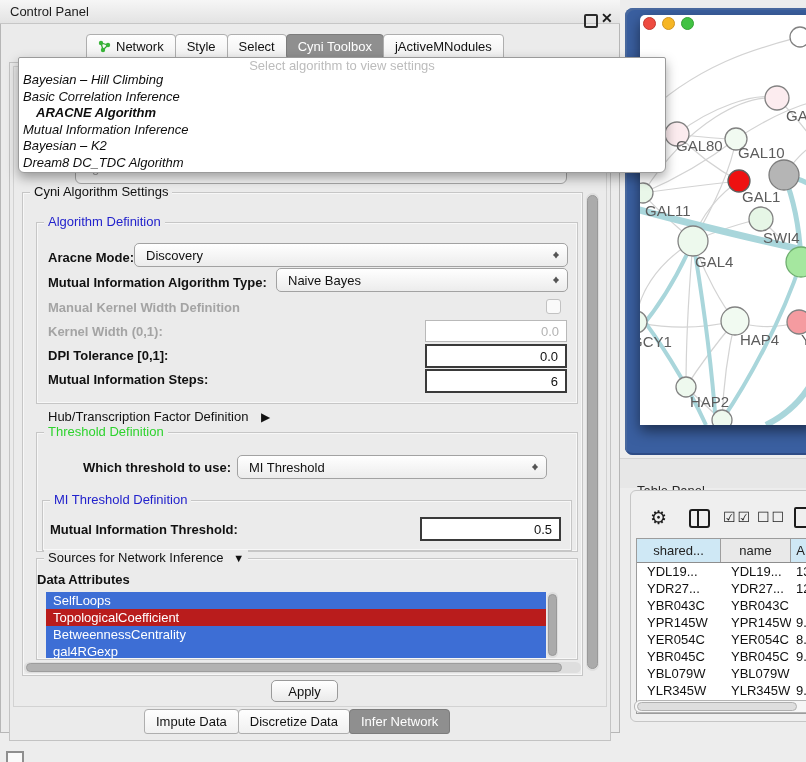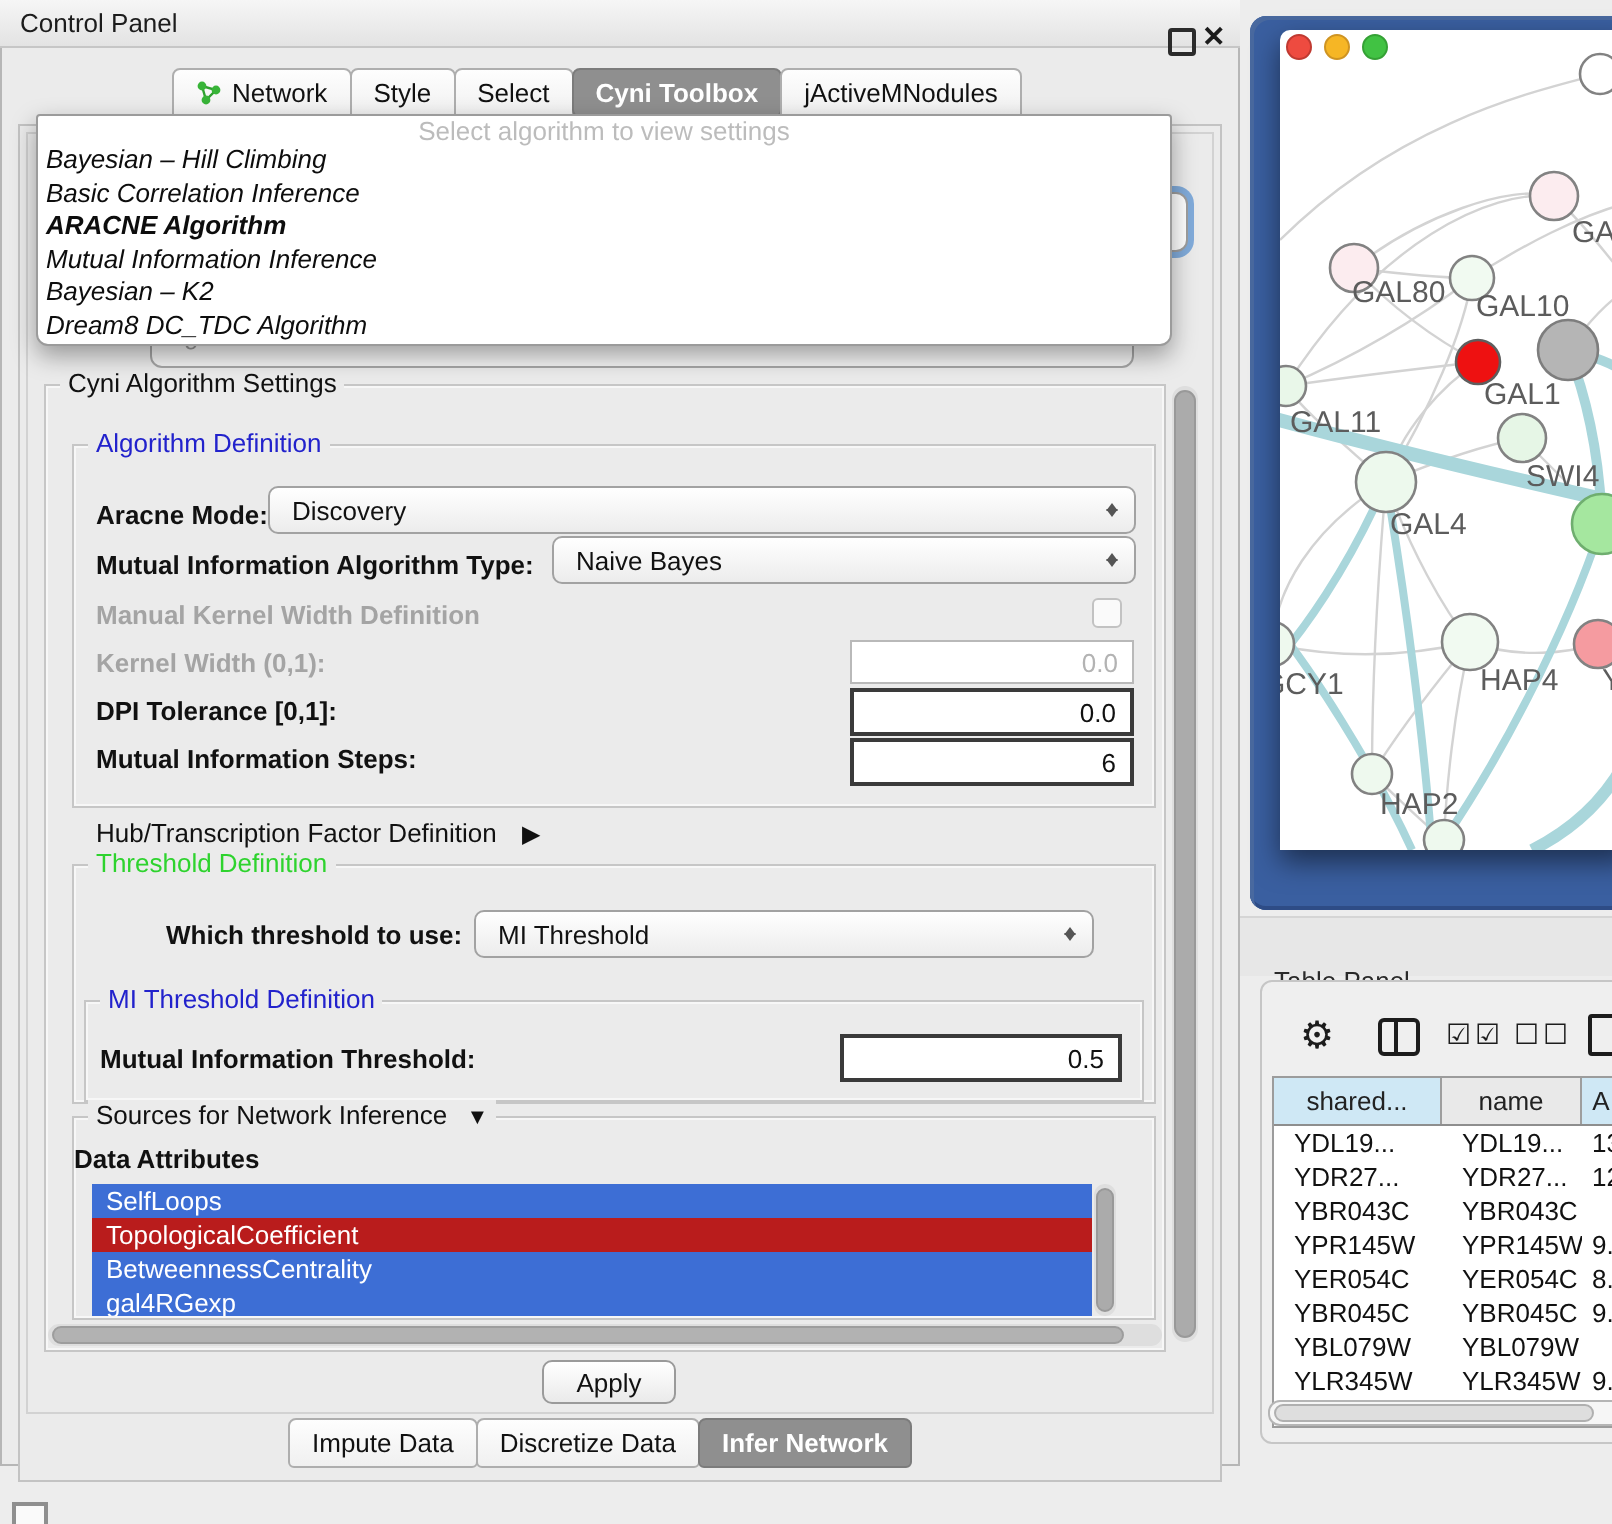--- a/index.html
+++ b/index.html
@@ -11,21 +11,21 @@
   .cp-title{left:0;top:8;width:620px;height:24px;background:linear-gradient(#f6f6f6,#e3e3e3);
     border-bottom:1px solid #c6c6c6;box-sizing:border-box;}
   .cp-title .t{position:absolute;left:10px;top:4px;font-size:13px;color:#1c1c1c;}
   .ic-restore{left:584px;top:14px;width:10px;height:10px;border:2px solid #2b2b2b;border-radius:2px;}
   .ic-close{left:601px;top:10px;font-size:14px;font-weight:bold;color:#1b1b1b;}
   
   .tabs{display:flex;align-items:flex-end;}
   .tab{display:flex;align-items:center;gap:5px;padding:3px 11px;height:17px;font-size:13px;color:#111;
     background:linear-gradient(#fefefe,#f0f0f0);border:1px solid #aeaeae;border-radius:4px 4px 0 0;
     margin-right:-1px;white-space:nowrap;}
-  .tab.sel{background:#8f8f8f;color:#fff;border-color:#7c7c7c;border-radius:4px;font-weight:bold;}
+  .tab.sel{background:#8f8f8f;color:#fff;border-color:#7c7c7c;border-radius:4px;}
   .bottom-tabs .tab{border-radius:4px 4px 3px 3px;}
   .tabicon svg{display:block;}
   
   .panel-outer{left:9px;top:62px;width:602px;height:679px;border:1px solid #c3c3c3;background:#ebebeb;box-sizing:border-box;}
   .panel-inner{left:13px;top:66px;width:594px;height:641px;border:1px solid #d2d2d2;background:#ebebeb;box-sizing:border-box;}
   .grp{border:1px solid #c6c6c6;box-shadow:inset 0 0 0 1px #f7f7f7;box-sizing:border-box;}
   .legend{position:absolute;top:-9px;left:7px;background:#ebebeb;padding:0 4px;font-size:13px;color:#111;white-space:nowrap;}
   .legend.blue{color:#2222cc;}
   .legend.green{color:#2ed32e;}
   .lb{font-size:13px;color:#111;white-space:nowrap;}
@@ -37,25 +37,25 @@
   .combo .arr{position:absolute;right:6px;top:50%;transform:translateY(-50%);width:9px;height:15px;}
   .combo .arr::before{content:"";position:absolute;left:1px;top:1px;border:3.5px solid transparent;border-bottom:4.5px solid #555;}
   .combo .arr::after{content:"";position:absolute;left:1px;bottom:1px;border:3.5px solid transparent;border-top:4.5px solid #555;}
   
   .fld{background:#fff;border:1px solid #b9b9b9;font-size:13px;text-align:right;
     padding:0 7px;box-sizing:border-box;display:flex;align-items:center;justify-content:flex-end;color:#111;}
   .fld.en{border:2px solid #3a3a3a;}
   .fld.dis{color:#b3b3b3;}
   .cbx{width:13px;height:13px;border:1px solid #c2c2c2;border-radius:3px;background:#fafafa;}
   
-  .popup{left:18px;top:57px;width:568px;height:116px;background:#fff;border:1px solid #9b9b9b;
+  .popup{left:18px;top:57px;width:648px;height:116px;background:#fff;border:1px solid #9b9b9b;
     border-radius:2px 2px 6px 6px;box-shadow:0 5px 12px rgba(0,0,0,.35);z-index:40;box-sizing:border-box;}
   .dd-ph{font-size:13px;color:#bcbcbc;text-align:center;line-height:15px;height:14px;}
   .dd-item{font-size:13px;color:#0d0d0d;padding:0 4px;line-height:16.5px;height:16.5px;font-style:italic;}
-  .dd-item.bold{font-weight:bold;}
+  .dd-item.bold{font-weight:bold;margin-left:13px;}
   
   .ghost-combo-a{left:130px;top:96px;width:462px;height:28px;border-radius:6px;background:#fff;
     border:1px solid #9e9e9e;box-shadow:0 0 0 3px rgba(110,160,215,.85);z-index:5;}
   .ghost-combo-b{left:75px;top:150px;width:492px;height:34px;border-radius:6px;background:#f4f4f4;
     border:1px solid #a6a6a6;z-index:5;box-sizing:border-box;display:flex;align-items:center;
     padding-left:16px;font-size:13px;color:#9a9a9a;}
   
   .vtrack{background:#dedede;border-radius:7px;}
   .vthumb{position:absolute;left:1px;right:1px;background:#ababab;border:1px solid #999;border-radius:6px;box-sizing:border-box;}
   .htrack{background:#dedede;border-radius:6px;}

